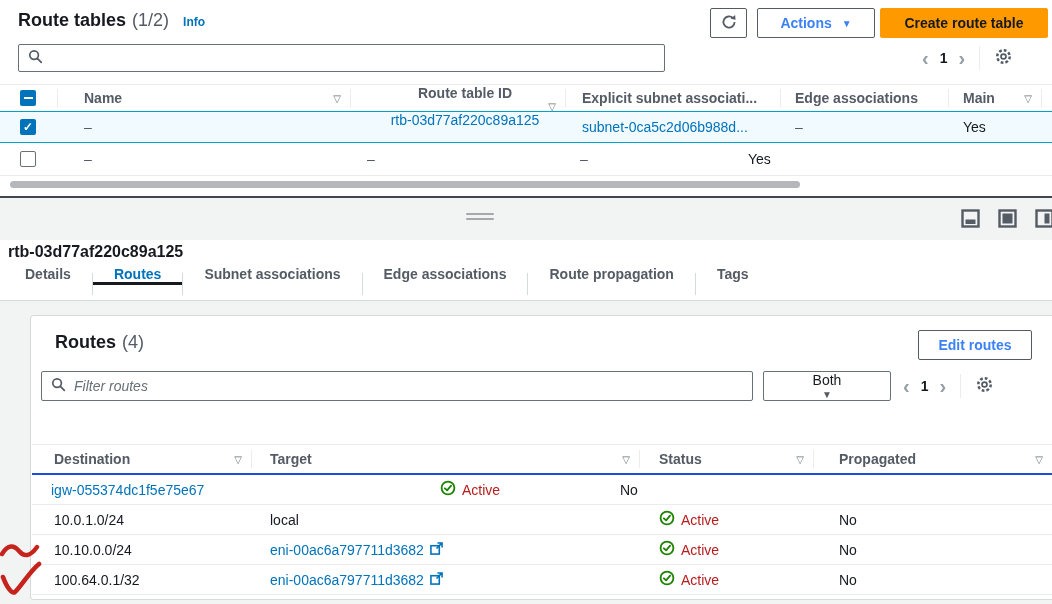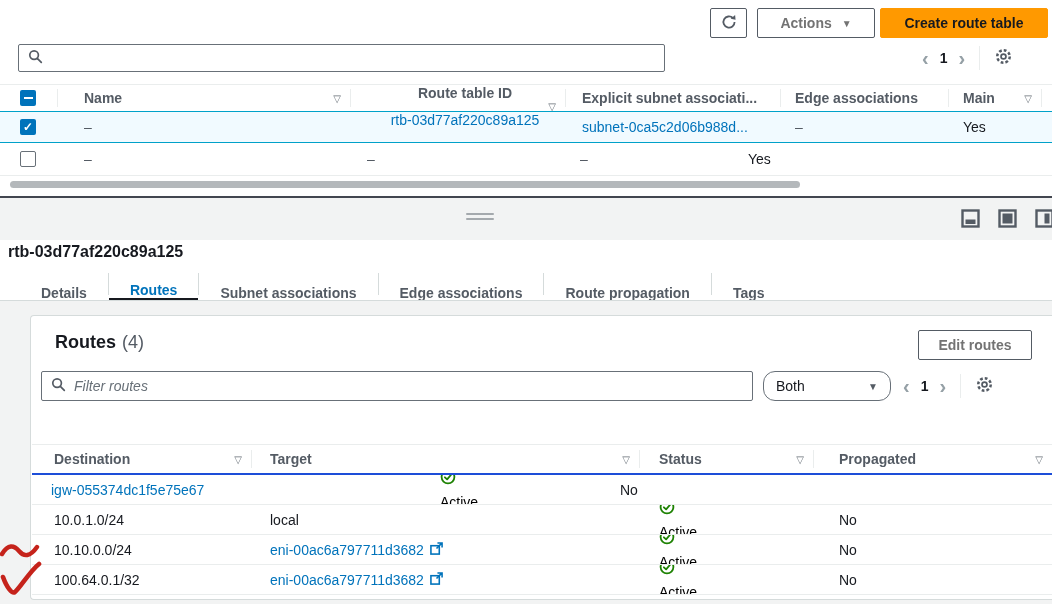--- a/index.html
+++ b/index.html
@@ -12,21 +12,21 @@
   .abs { position: absolute; }
 
   
   .pg-title { left: 18px; top: 10px; display: flex; align-items: baseline; }
   .pg-title .t { font-size: 18px; font-weight: 700; }
   .pg-title .c { font-size: 18px; font-weight: 400; color: #545b64; margin-left: 6px; }
   .pg-title .info { font-size: 12px; font-weight: 700; color: #0073bb; margin-left: 14px; cursor: pointer; }
 
   .btn { display: flex; align-items: center; justify-content: center;
          border: 1px solid #545b64; border-radius: 2px; background: #fff;
-         font-weight: 700; font-size: 14px; color: #737373; cursor: pointer; }
+         font-weight: 700; font-size: 14px; color: #3b82f6; cursor: pointer; }
   .btn-refresh { left: 710px; top: 8px; width: 37px; height: 30px; }
   .btn-actions { left: 757px; top: 8px; width: 118px; height: 30px; gap: 10px; }
   .btn-create  { left: 880px; top: 8px; width: 168px; height: 30px;
                  background: #ff9900; border: 1px solid #ff9900; color: #16191f; }
   .caret { font-size: 10px; }
 
   .searchbox { display: flex; align-items: center; gap: 8px;
                border: 1px solid #687078; border-radius: 2px; background: #fff; padding: 0 9px; }
   .search-top { left: 18px; top: 44px; width: 647px; height: 28px; }
   .searchbox input { border: none; outline: none; flex: 1; font-size: 14px;
@@ -71,63 +71,68 @@
   
   .dark-line { left: 0; top: 196px; width: 1052px; height: 2px; background: #424650; }
   .gray-band { left: 0; top: 198px; width: 1052px; height: 42px; background: #f2f3f3; }
   .drag-handle { left: 466px; top: 213px; cursor: row-resize; }
   .drag-handle i { display: block; width: 28px; height: 2px; background: #a4a9ad; border-radius: 1px; margin-bottom: 3px; }
   .panel-icons { left: 961px; top: 209px; display: flex; gap: 18px; }
   .panel-icons svg { cursor: pointer; }
 
   
   .detail-title { left: 8px; top: 243px; font-size: 16px; font-weight: 700; }
-  .tabs { left: 20px; top: 266px; height: 35px; display: flex; align-items: flex-end; }
+  .tabs { left: 4px; top: 266px; height: 35px; display: flex; align-items: flex-start; }
   .tab { display: flex; align-items: center; padding: 0 21px; font-weight: 700; color: #545b64; cursor: pointer; }
   .tab.active { color: #0073bb; border-bottom: 3px solid #16191f; }
   .tab-sep { width: 1px; align-self: center; height: 22px; background: #d5dbdb; }
   .tabs-line { left: 0; top: 300px; width: 1052px; height: 1px; background: #d5dbdb; }
   .gray-bg { left: 0; top: 301px; width: 1052px; height: 303px; background: #f2f3f3; }
 
   
   .card { left: 30px; top: 315px; width: 1022px; height: 285px; background: #fff;
           border: 1px solid #d5dbdb; border-right: none; border-radius: 4px 0 0 4px; }
   .card .abs { position: absolute; }
   .routes-title { left: 24px; top: 16px; display: flex; align-items: baseline; }
   .routes-title .t { font-size: 18px; font-weight: 700; }
   .routes-title .c { font-size: 18px; font-weight: 400; color: #545b64; margin-left: 6px; }
   .btn-edit { left: 887px; top: 14px; width: 114px; height: 30px; }
   .search-routes { left: 10px; top: 55px; width: 712px; height: 30px; }
   .select-both { left: 732px; top: 55px; width: 128px; height: 30px;
-                 border: 1px solid #687078; border-radius: 12px; display: flex; align-items: center;
-                 padding: 0 12px; justify-content: space-between; cursor: pointer; background: #fff; }
+                 border: 1px solid #687078; border-radius: 2px; display: flex; align-items: center;
+                 padding: 0 12px; justify-content: space-between; cursor: pointer; background: #fff; flex-direction: column; }
   .select-both .caret { color: #545b64; }
   .pager-routes { left: 872px; top: 56px; height: 28px; }
 
   .tbl-routes { left: 1px; top: 128px; width: 1020px; }
   .thead-routes { height: 31px; border-top: 1px solid #eaeded; border-bottom: 2px solid #1d4ed8;
                   color: #545b64; font-weight: 700; }
   .rrow { height: 30px; border-bottom: 1px solid #eaeded; }
   .r1 { width: 219px; padding-left: 22px; }
   .r2 { width: 388px; padding-left: 19px; }
   .r3 { width: 174px; padding-left: 20px; }
   .r4 { width: 239px; padding-left: 26px; }
-  .status { display: inline-flex; gap: 6px; color: #000000; flex-direction: column; }
+  .status { display: inline-flex; align-items: center; gap: 6px; color: #b91c1c; }
 
   .redmark { pointer-events: none; }
   .redmark.m1 { left: 0; top: 541px; }
   .redmark.m2 { left: 0; top: 561px; }
 
   .gear-icon, .chev { user-select: none; }
 </style>
 </head>
 <body>
 
 <div id="screen">
 
+  <div class="abs pg-title">
+    <span class="t">Route tables</span>
+    <span class="c">(1/2)</span>
+    <span class="info">Info</span>
+  </div>
 
   <div class="abs btn btn-refresh">
     <span>
       <svg width="18" height="18" viewBox="0 0 20 20">
           <path d="M16.2 10a6.2 6.2 0 1 1-1.9-4.45" fill="none" stroke="#545b64" stroke-width="2"></path>
           <path d="M16.8 2.2 L17.3 7.4 L11.9 6.4 Z" fill="#545b64"></path>
         </svg>
     </span>
   </div>
   <div class="abs btn btn-actions">

